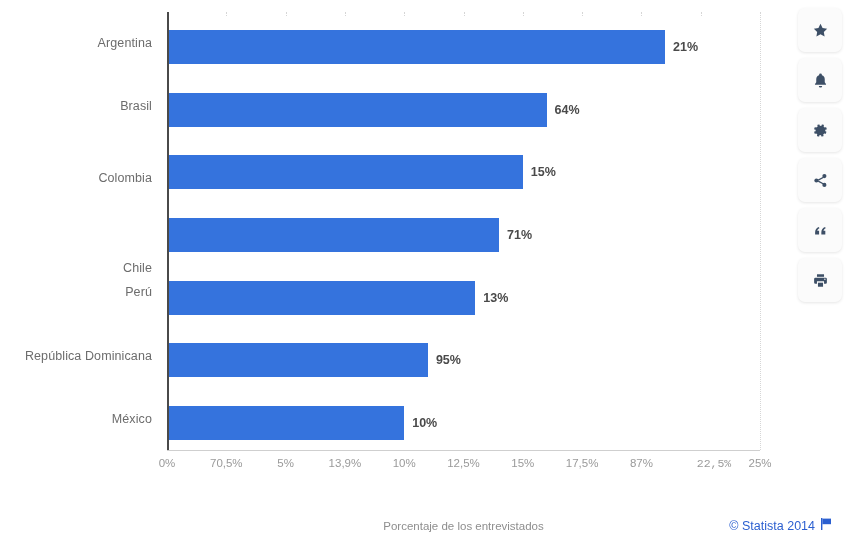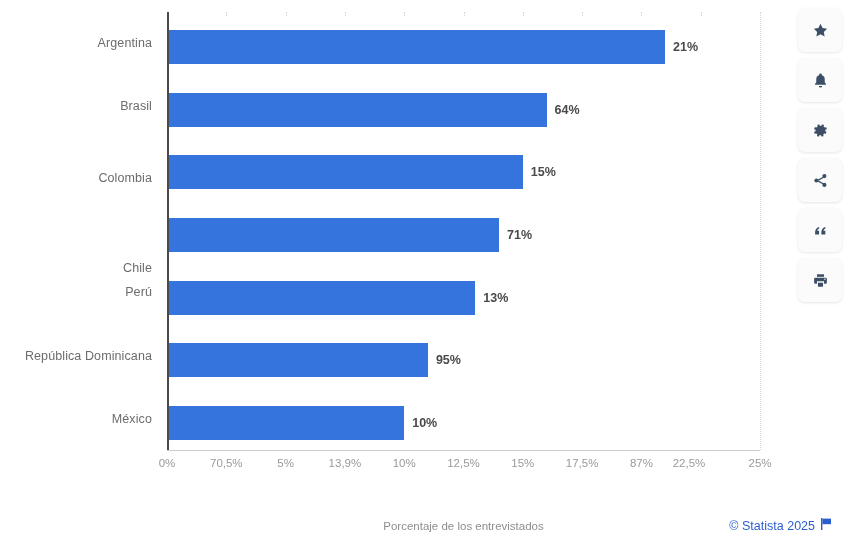--- a/index.html
+++ b/index.html
@@ -239,29 +239,29 @@
     <div id="xticks-layer">
         <div class="xtick" style="left: 167px;">0%</div>
         <div class="xtick" style="left: 226.3px;">70,5%</div>
         <div class="xtick" style="left: 285.6px;">5%</div>
         <div class="xtick" style="left: 344.9px;">13,9%</div>
         <div class="xtick" style="left: 404.2px;">10%</div>
         <div class="xtick" style="left: 463.5px;">12,5%</div>
         <div class="xtick" style="left: 522.8px;">15%</div>
         <div class="xtick" style="left: 582.1px;">17,5%</div>
         <div class="xtick" style="left: 641.4px;">87%</div>
-        <div class="xtick" style="left: 689px;">22,5%</div>
+        <div class="xtick" style="left: 714px; font-family: Liberation Mono, monospace;">22,5%</div>
         <div class="xtick" style="left: 760px;">25%</div>
       </div>
 
     <div class="xaxis-title">Porcentaje de los entrevistados</div>
   </div>
 
   <div class="footer">
-    <span>© Statista 2025</span>
+    <span>© Statista 2014</span>
     <span class="flag-icon">
       <svg width="11" height="12" viewBox="0 0 11 12" aria-hidden="true">
         <rect x="0" y="0" width="1.4" height="12" fill="#2b5fd0"></rect>
         <path d="M1.4 0.6 H10 L10 6.2 H1.4 Z" fill="#2b5fd0"></path>
       </svg>
     </span>
   </div>
 
   <div class="rail" id="rail-layer">
       <div class="rail-btn">

